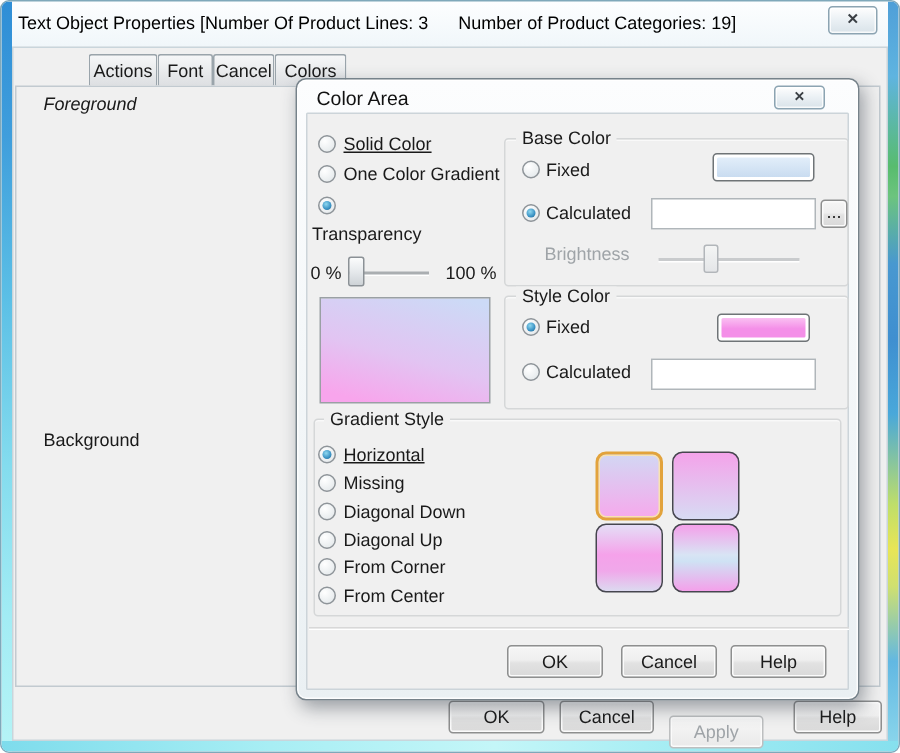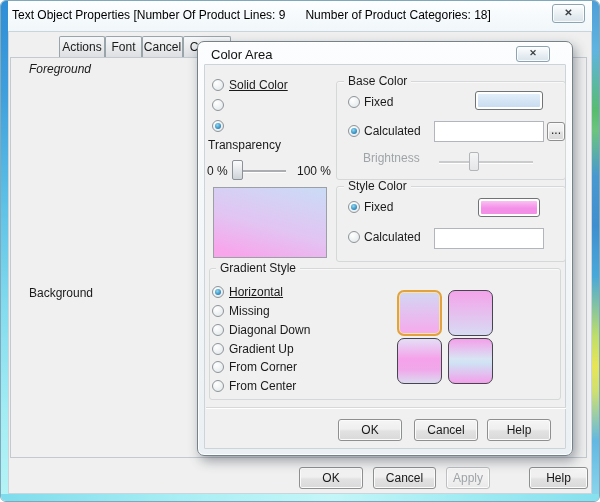--- a/index.html
+++ b/index.html
@@ -57,40 +57,40 @@
     padding:2px;box-sizing:border-box;}
   .swatchbtn .fill{width:100%;height:100%;border-radius:1px;}
   .fxtext{position:absolute;right:5px;bottom:3px;font-family:"Liberation Serif",serif;
     font-style:italic;font-weight:bold;font-size:11px;color:#222;}
   .slider-track{position:absolute;height:2px;background:#aaaeb1;box-shadow:0 1px 0 #fff;}
   .slider-track.dim{background:#c9cbcd;}
   .slider-thumb{position:absolute;width:11px;border:1px solid #8b9196;border-radius:2px;
     background:linear-gradient(#fbfcfc,#e6e9ec 50%,#ced3d7);box-sizing:border-box;}
   .slider-thumb.dim{border-color:#b2b6ba;background:linear-gradient(#f4f5f5,#e4e6e8);}
   
-  .dialog{position:absolute;left:197px;top:41px;width:376px;height:415px;border:1px solid #76828a;
+  .dialog{position:absolute;left:197px;top:52px;width:376px;height:415px;border:1px solid #76828a;
     border-radius:7px;background:linear-gradient(#fcfdfe,#eaf0f3);box-sizing:border-box;z-index:10;
     box-shadow:3px 5px 12px rgba(50,60,70,.45),inset 0 0 0 1px rgba(255,255,255,.85);}
   .dclient{position:absolute;left:6px;right:6px;top:22px;bottom:6px;background:#f0f0f0;
     border:1px solid #ccd4d9;border-radius:1px;}
   .dtitle{position:absolute;left:13px;top:5px;font-size:13px;color:#111;}
   .thumb{position:absolute;width:45px;height:46px;border:1px solid #46464f;border-radius:7px;box-sizing:border-box;}
   .thumb.sel{border:2px solid #e2a33c;box-shadow:inset 0 0 0 1px #f8e2b0;}
   .sep{position:absolute;height:1px;background:#d8d8d8;box-shadow:0 1px 0 #fff;}
 </style>
 </head>
 <body>
 
 <div class="screen">
   <div class="frame">
     <div class="edge-left"></div>
     <div class="edge-right"></div>
     <div class="edge-bottom"></div>
 
-    <div class="titlebar-text">Text Object Properties [Number Of Product Lines: 9      Number of Product Categories: 18]</div>
+    <div class="titlebar-text">Text Object Properties [Number Of Product Lines: 3      Number of Product Categories: 19]</div>
     <div class="sysbtn" style="left:551px;top:3px;width:33px;height:19px;font-size:10px;padding-top:2px;">
       <span>✕</span>
     </div>
 
     <div class="client"></div>
 
     <div class="tab" style="left:58px;top:35px;width:46px;height:21px;"><span>Actions</span></div>
     <div class="tab" style="left:104px;top:35px;width:37px;height:21px;"><span>Font</span></div>
     <div class="tab" style="left:141px;top:35px;width:41px;height:21px;"><span>Cancel</span></div>
     <div class="tab" style="left:182px;top:35px;width:48px;height:21px;"><span>Colors</span></div>
@@ -132,36 +132,37 @@
     <div class="lbl" style="left:31px;top:381px;">0 %</div>
     <div class="lbl" style="left:66px;top:381px;">Transparency</div>
     <div class="lbl" style="left:148px;top:381px;">100 %</div>
     <div class="slider-track" style="left:33px;top:407px;width:136px;"></div>
     <div class="slider-thumb" style="left:31px;top:397px;height:21px;"></div>
 
     <div class="btn" style="left:298px;top:466px;width:64px;height:22px;">
       <span>OK</span></div>
     <div class="btn" style="left:372px;top:466px;width:63px;height:22px;">
       <span>Cancel</span></div>
-    <div class="btn disabled" style="left:445px;top:466px;width:44px;height:22px;">
+    <div class="btn disabled" style="left:445px;top:476px;width:63px;height:22px;">
       <span>Apply</span></div>
     <div class="btn" style="left:528px;top:466px;width:59px;height:22px;">
       <span>Help</span></div>
   </div>
 
   <div class="dialog">
     <div class="dtitle">Color Area</div>
     <div class="sysbtn" style="left:318px;top:4px;width:34px;height:16px;font-size:9px;padding-top:1px;">
       <span>✕</span>
     </div>
     <div class="dclient"></div>
 
     <div class="radio" style="left:14px;top:37px;"></div>
     <div class="lbl" style="left:31px;top:36px;text-decoration:underline;">Solid Color</div>
     <div class="radio" style="left:14px;top:57px;"></div>
+    <div class="lbl" style="left:31px;top:56px;">One Color Gradient</div>
     <div class="radio sel" style="left:14px;top:78px;"></div>
 
     <div class="lbl" style="left:10px;top:96px;">Transparency</div>
     <div class="lbl" style="left:9px;top:122px;">0 %</div>
     <div class="slider-track" style="left:35px;top:128px;width:53px;"></div>
     <div class="slider-thumb" style="left:34px;top:118px;height:20px;"></div>
     <div class="lbl" style="left:99px;top:122px;">100 %</div>
 
     <div class="abs" style="left:15px;top:145px;width:114px;height:71px;border:1px solid #9aa0a4;box-sizing:border-box;
          background:linear-gradient(195deg,#ccdaf6 5%,#e2c4f2 55%,#f8a5ec 92%);"></div>
@@ -196,21 +197,21 @@
 
     <div class="groupbox" style="left:11px;top:226px;width:352px;height:132px;"></div>
     <div class="gtitle" style="left:18px;top:220px;">Gradient Style</div>
     <div class="radio sel" style="left:14px;top:244px;"></div>
     <div class="lbl" style="left:31px;top:243px;text-decoration:underline;">Horizontal</div>
     <div class="radio" style="left:14px;top:263px;"></div>
     <div class="lbl" style="left:31px;top:262px;">Missing</div>
     <div class="radio" style="left:14px;top:282px;"></div>
     <div class="lbl" style="left:31px;top:281px;">Diagonal Down</div>
     <div class="radio" style="left:14px;top:301px;"></div>
-    <div class="lbl" style="left:31px;top:300px;">Gradient Up</div>
+    <div class="lbl" style="left:31px;top:300px;">Diagonal Up</div>
     <div class="radio" style="left:14px;top:319px;"></div>
     <div class="lbl" style="left:31px;top:318px;">From Corner</div>
     <div class="radio" style="left:14px;top:338px;"></div>
     <div class="lbl" style="left:31px;top:337px;">From Center</div>
 
     <div class="thumb sel" style="left:199px;top:248px;background:linear-gradient(#d2d7f3,#f6a9ec);"></div>
     <div class="thumb" style="left:250px;top:248px;background:linear-gradient(#f4a3ea,#d7dbf3);"></div>
     <div class="thumb" style="left:199px;top:296px;background:linear-gradient(#e4def6 0%,#f5a2ea 45%,#f0a8ea 70%,#dcdaf0 100%);"></div>
     <div class="thumb" style="left:250px;top:296px;background:linear-gradient(#f4a0ea 0%,#d8e4f4 45%,#cfe2f4 55%,#f4a0ea 100%);"></div>
 

